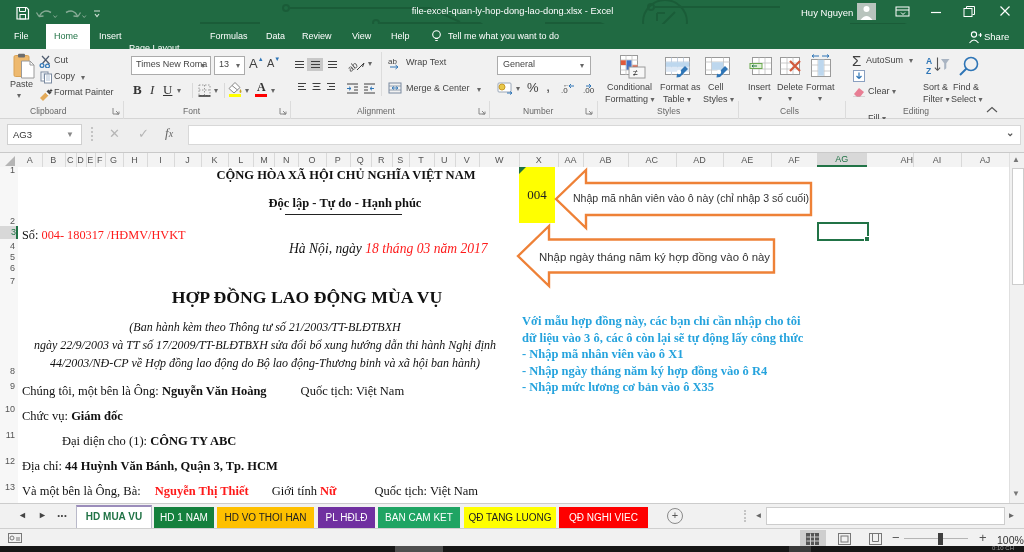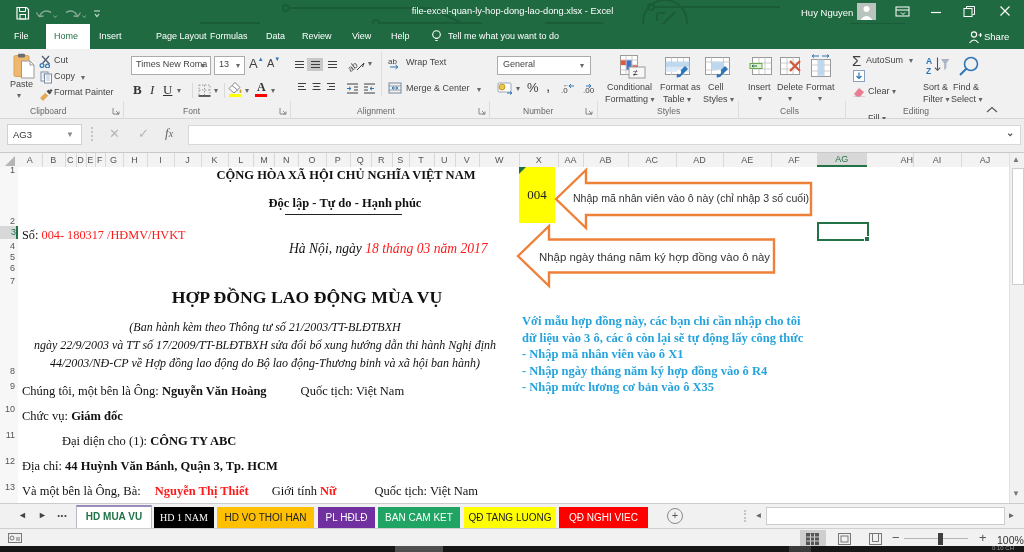--- a/index.html
+++ b/index.html
@@ -91,21 +91,21 @@
       </svg>
     <svg class="abs" style="left:999px;top:5px" width="12" height="12" stroke="#fff" stroke-width="1.2">
         <path d="M1.5 1.5 L10.5 10.5 M10.5 1.5 L1.5 10.5"></path>
       </svg>
   </div>
   <div class="abs" id="tabrow">
     <div class="abs" style="left:46px;top:0;width:44px;height:25px;background:#fff;"></div>
     <div class="abs tab" style="left:14px;">File</div>
     <div class="abs tab" style="left:54px;color:#217346;">Home</div>
     <div class="abs tab" style="left:99px;">Insert</div>
-    <div class="abs tab" style="left:156px;">Page Layout</div>
+    <div class="abs tab" style="left:129px;margin-top:12px;">Page Layout</div>
     <div class="abs tab" style="left:210px;">Formulas</div>
     <div class="abs tab" style="left:266px;">Data</div>
     <div class="abs tab" style="left:302px;">Review</div>
     <div class="abs tab" style="left:352px;">View</div>
     <div class="abs tab" style="left:391px;">Help</div>
     <svg class="abs" style="left:430px;top:5px" width="13" height="15" fill="none" stroke="#fff" stroke-width="1.1">
         <circle cx="6.5" cy="5.5" r="3.8"></circle>
         <path d="M5 9.5 h3 M5.3 11.5 h2.4"></path>
       </svg>
     <div class="abs tab" style="left:448px;">Tell me what you want to do</div>
@@ -473,21 +473,21 @@
   <div class="abs" id="vscroll" style="left:1009px;top:153px;width:15px;height:350px;background:#f1f1f1;border-left:1px solid #e0e0e0;">
     <div class="abs" style="left:2px;top:2px;font-size:8px;color:#777;">▲</div>
     <div class="abs" style="left:2px;top:15px;width:10px;height:115px;background:#fff;border:1px solid #cdcdcd;"></div>
     <div class="abs" style="left:2px;top:336px;font-size:8px;color:#777;">▼</div>
   </div>
   <div class="abs" id="tabbar">
     <div class="abs" style="left:18px;top:6px;font-size:9px;color:#444;">◄</div>
     <div class="abs" style="left:38px;top:6px;font-size:9px;color:#444;">►</div>
     <div class="abs" style="left:57px;top:2px;font-size:12px;color:#444;font-weight:bold;">...</div>
     <div class="abs stab" style="left:76px;width:74px;background:#fff;border:1px solid #b9b9c9;border-top:2px solid #9b8dbb;color:#217346;font-weight:bold;top:1px;height:21px;line-height:20px;">HD MUA VU</div>
-    <div class="abs stab" style="left:154px;width:60px;background:#000000;color:#fff;font-family:Liberation Serif, serif;">HD 1 NAM</div>
+    <div class="abs stab" style="left:154px;width:60px;background:#15803d;color:#fff;">HD 1 NAM</div>
     <div class="abs stab" style="left:217px;width:97px;background:#fec000;color:#222;">HD VO THOI HAN</div>
     <div class="abs stab" style="left:318px;width:57px;background:#7030a0;color:#fff;">PL HĐLĐ</div>
     <div class="abs stab" style="left:378px;width:82px;background:#1fa463;color:#fff;">BAN CAM KET</div>
     <div class="abs stab" style="left:464px;width:92px;background:#ffff00;color:#222;">QĐ TANG LUONG</div>
     <div class="abs stab" style="left:559px;width:89px;background:#fe0000;color:#fff;">QĐ NGHI VIEC</div>
     <div class="abs" style="left:667px;top:4px;width:14px;height:14px;border:1px solid #8a8a8a;border-radius:50%;text-align:center;line-height:13px;font-size:11px;color:#555;">+</div>
     <div class="abs" style="left:744px;top:6px;width:2px;height:12px;border-left:2px dotted #c4c4c4;"></div>
     <div class="abs" style="left:752px;top:3px;width:266px;height:17px;background:#f1f1f1;">
       <div class="abs" style="left:0;top:1px;width:13px;height:15px;background:#f1f1f1;font-size:8px;color:#666;text-align:center;line-height:15px;">◄</div>
       <div class="abs" style="left:14px;top:0px;width:237px;height:16px;background:#fff;border:1px solid #cdcdcd;"></div>

